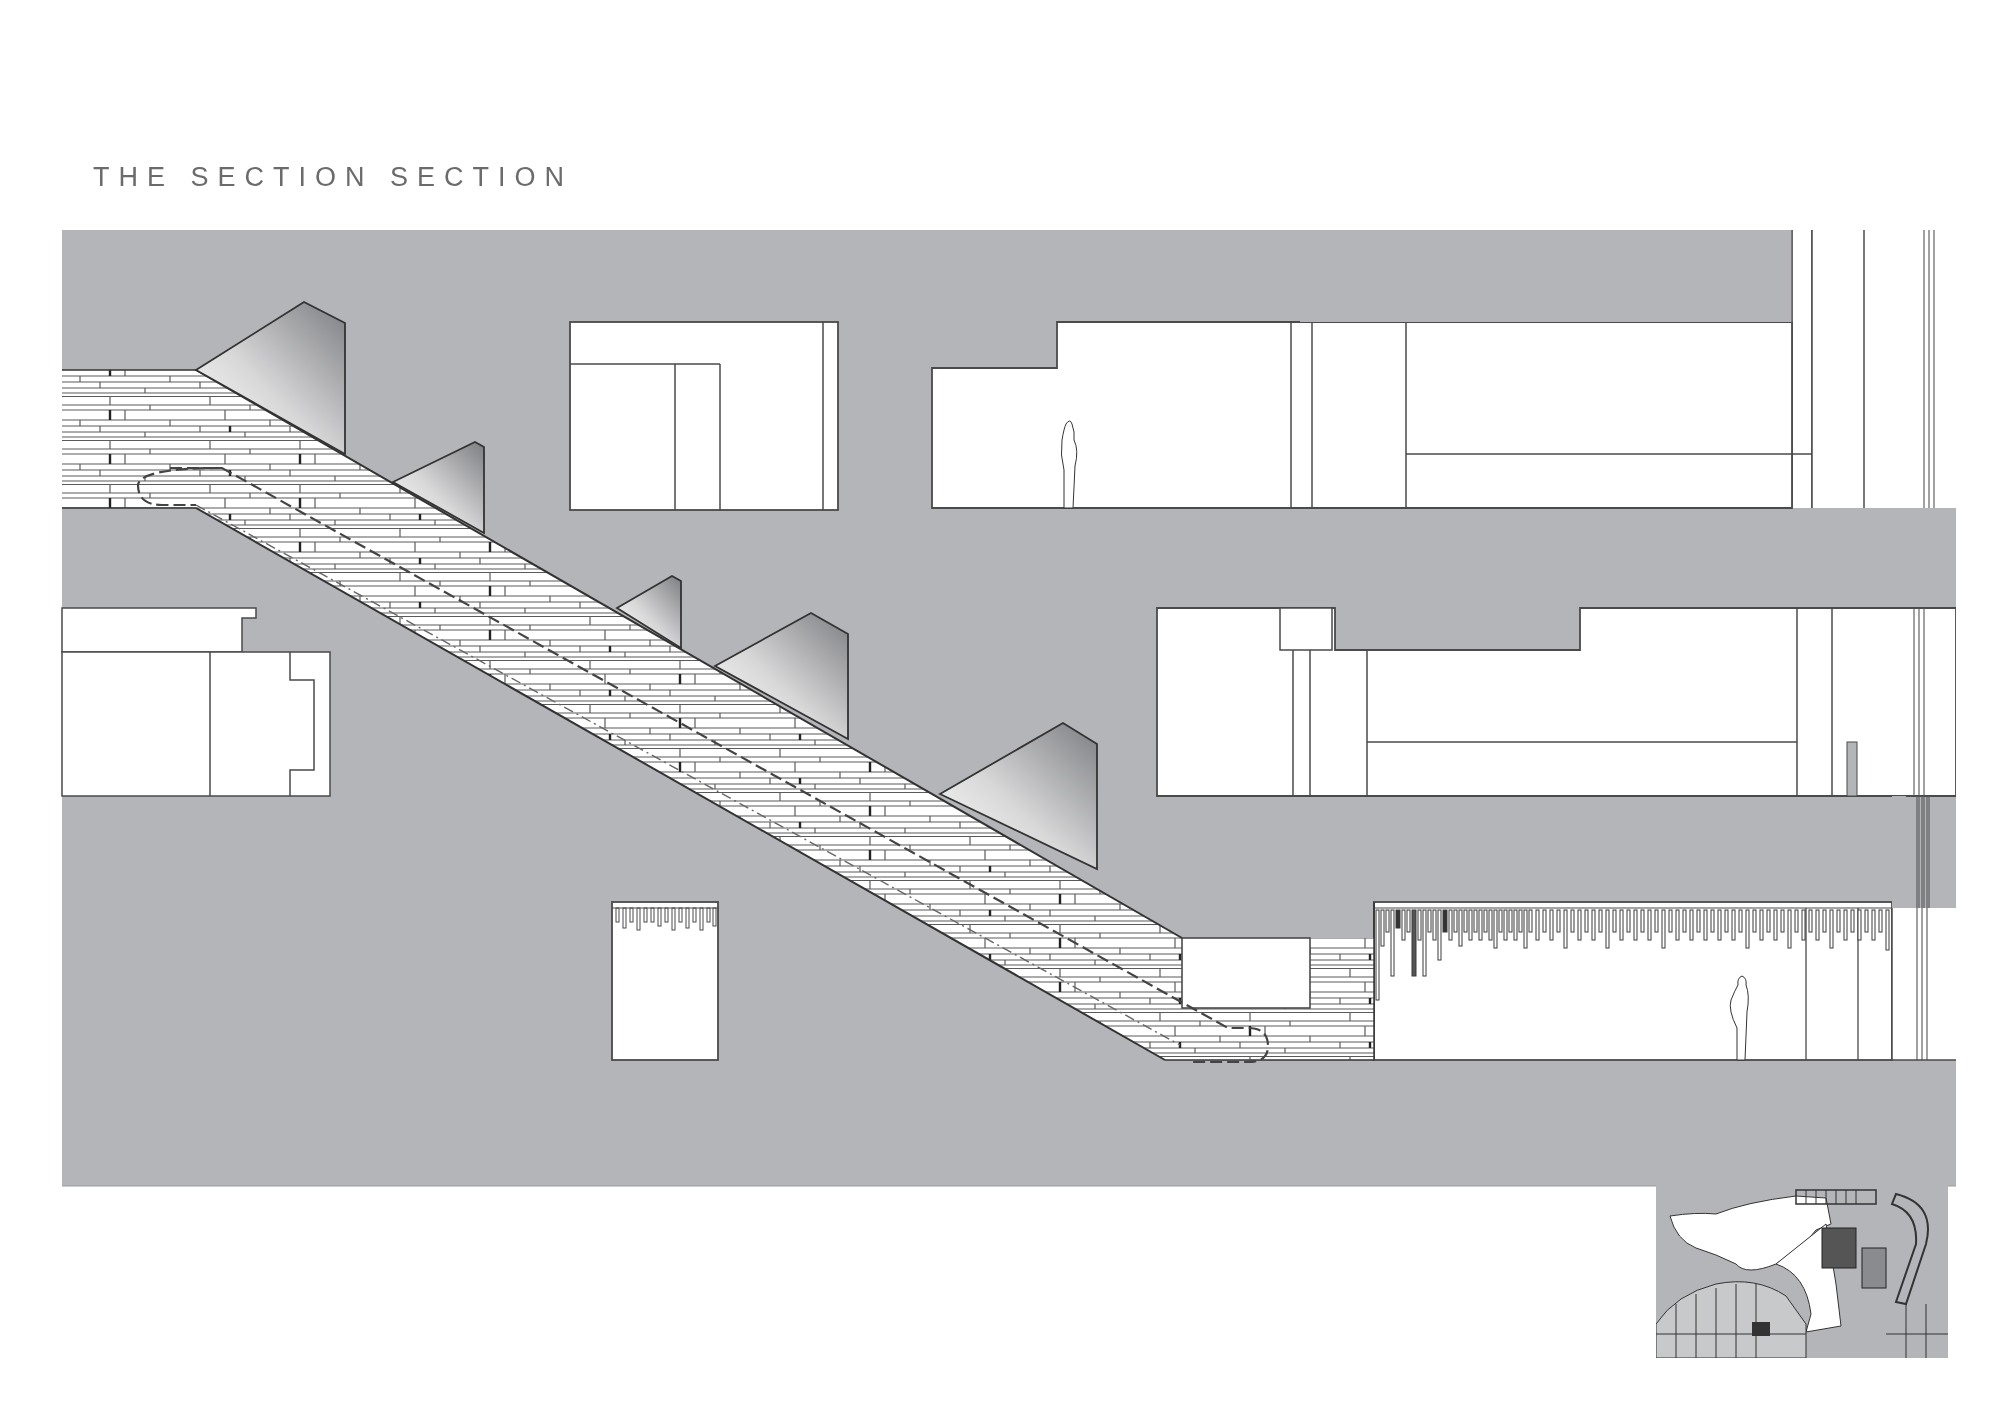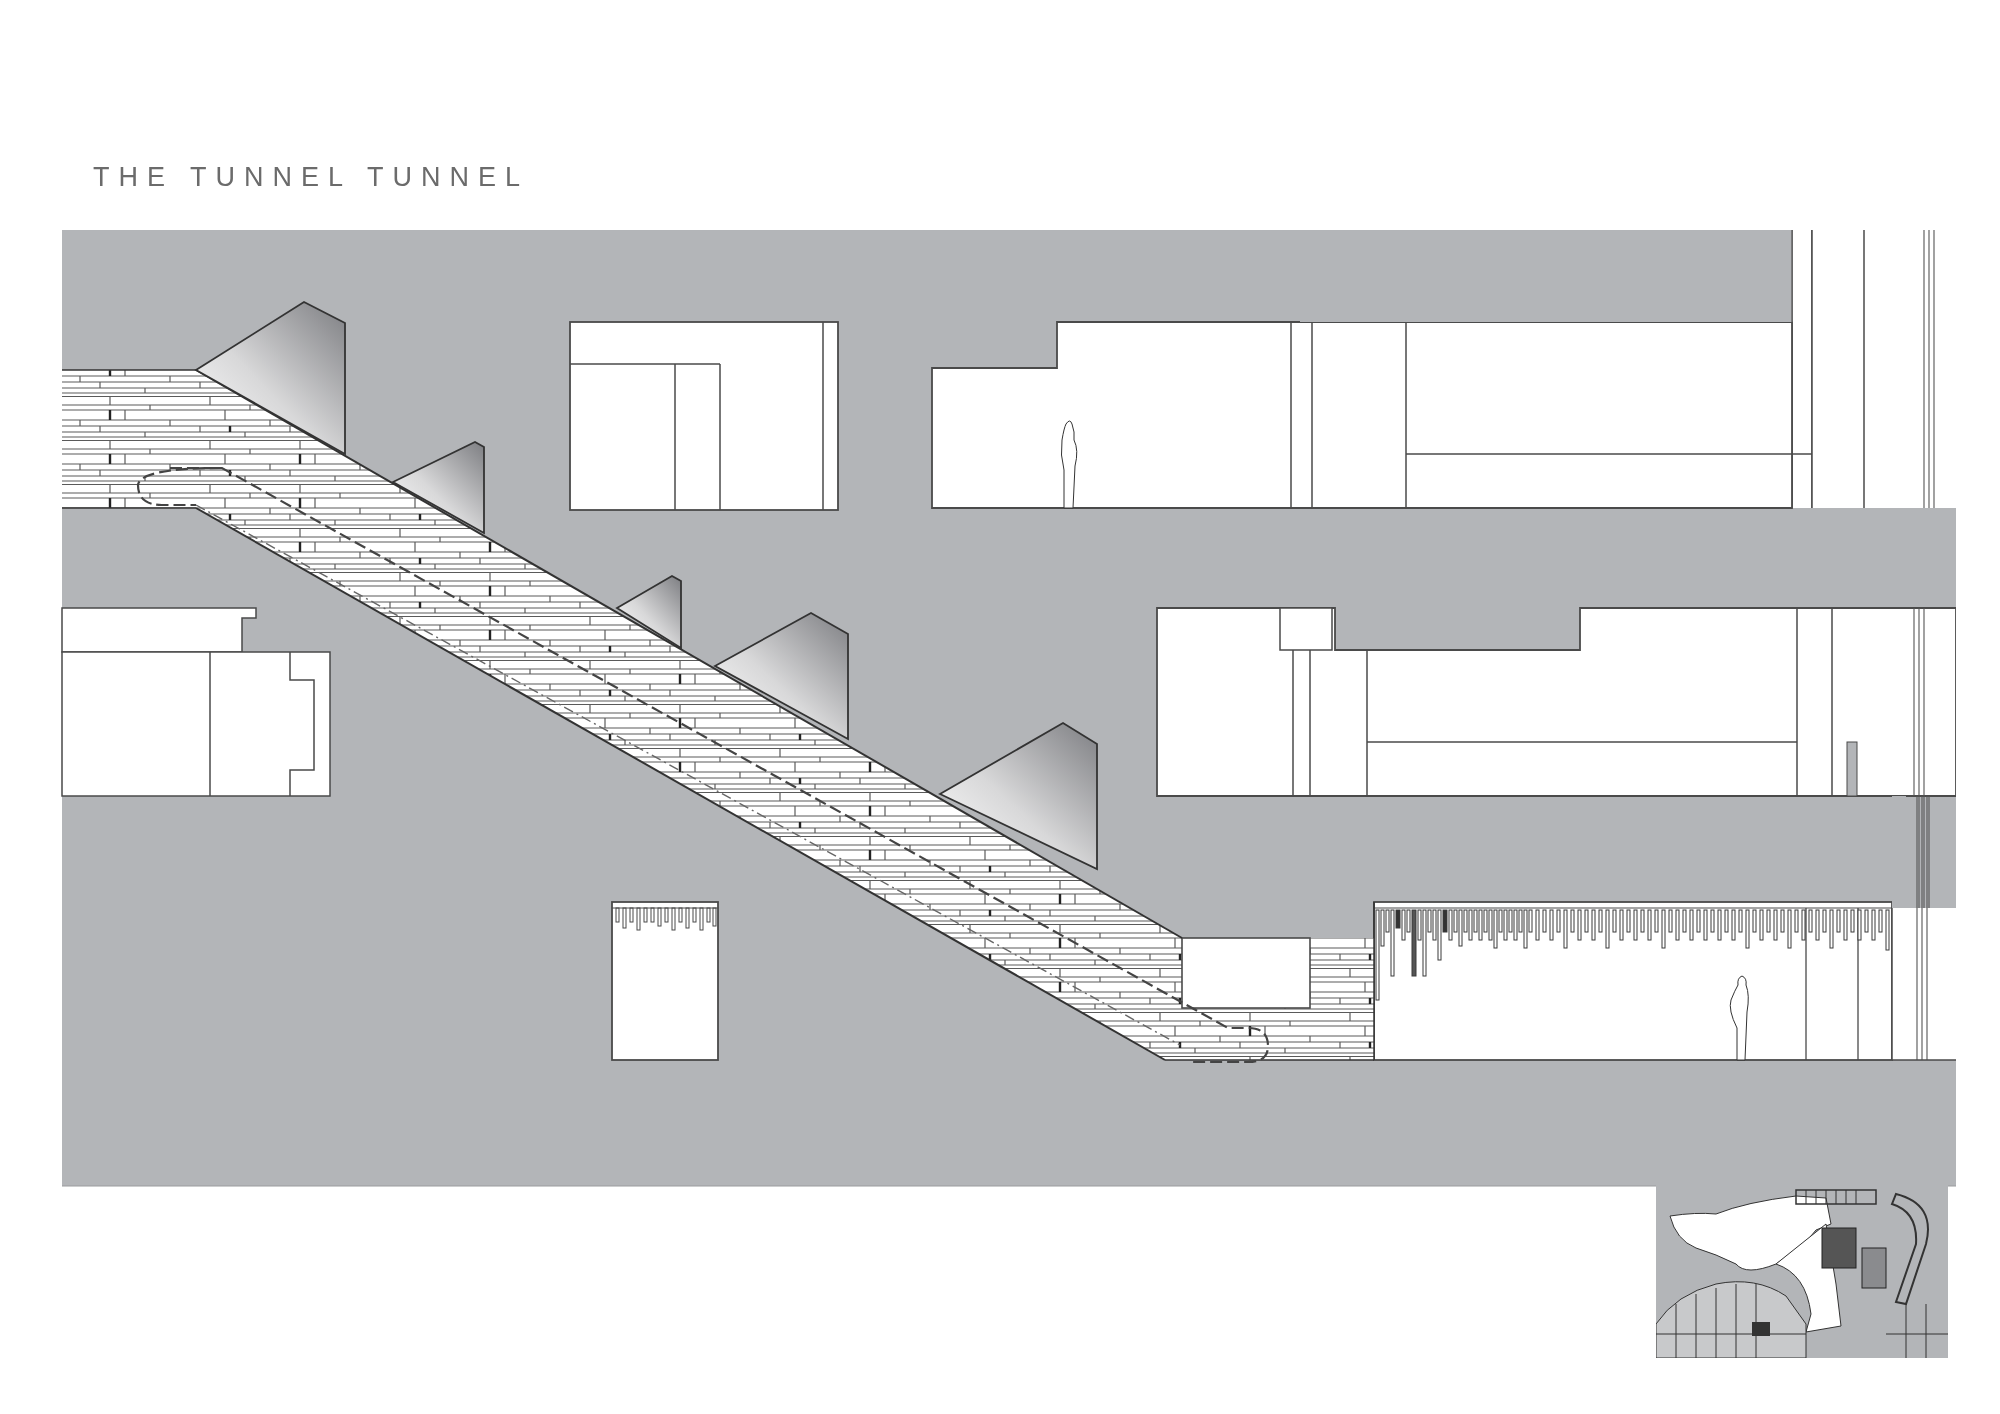--- a/index.html
+++ b/index.html
@@ -11,21 +11,21 @@
   }
   svg.drawing { position:absolute; left:0; top:0; }
   .inset {
     position:absolute; left:1656px; top:1184px; width:292px; height:174px;
     background:#b3b5b8; overflow:hidden;
   }
 </style>
 </head>
 <body>
 
-<div class="title">THE TUNNEL TUNNEL</div>
+<div class="title">THE SECTION SECTION</div>
 
 <svg class="drawing" width="2000" height="1414" viewBox="0 0 2000 1414" xmlns="http://www.w3.org/2000/svg">
   <defs>
     <linearGradient id="prismGrad" x1="1" y1="0" x2="0" y2="1">
       <stop offset="0" stop-color="#7d7e82"></stop>
       <stop offset="0.55" stop-color="#d8d8d9"></stop>
       <stop offset="1" stop-color="#ffffff"></stop>
     </linearGradient>
     <pattern id="bricks" patternUnits="userSpaceOnUse" width="190" height="44">
       <rect width="190" height="44" fill="#ffffff"></rect>

